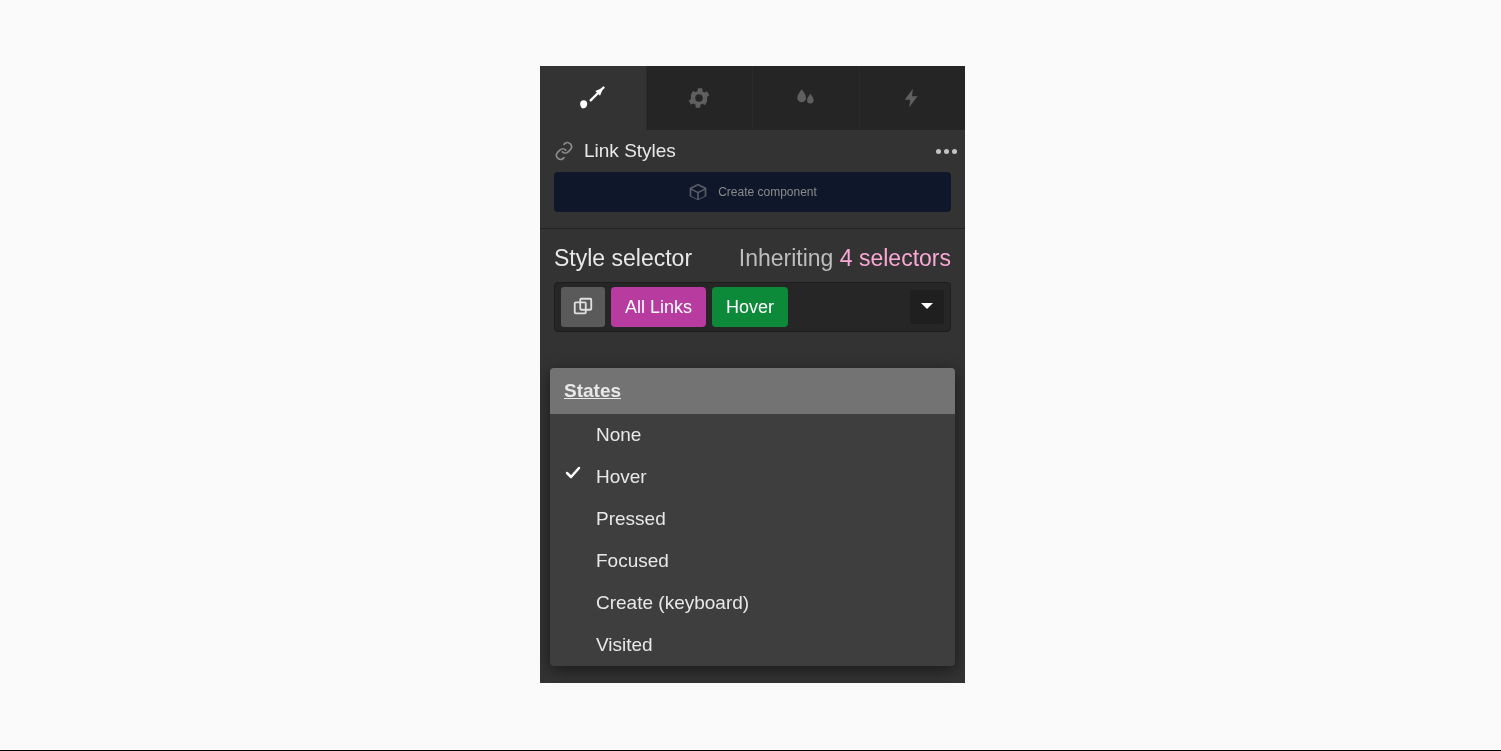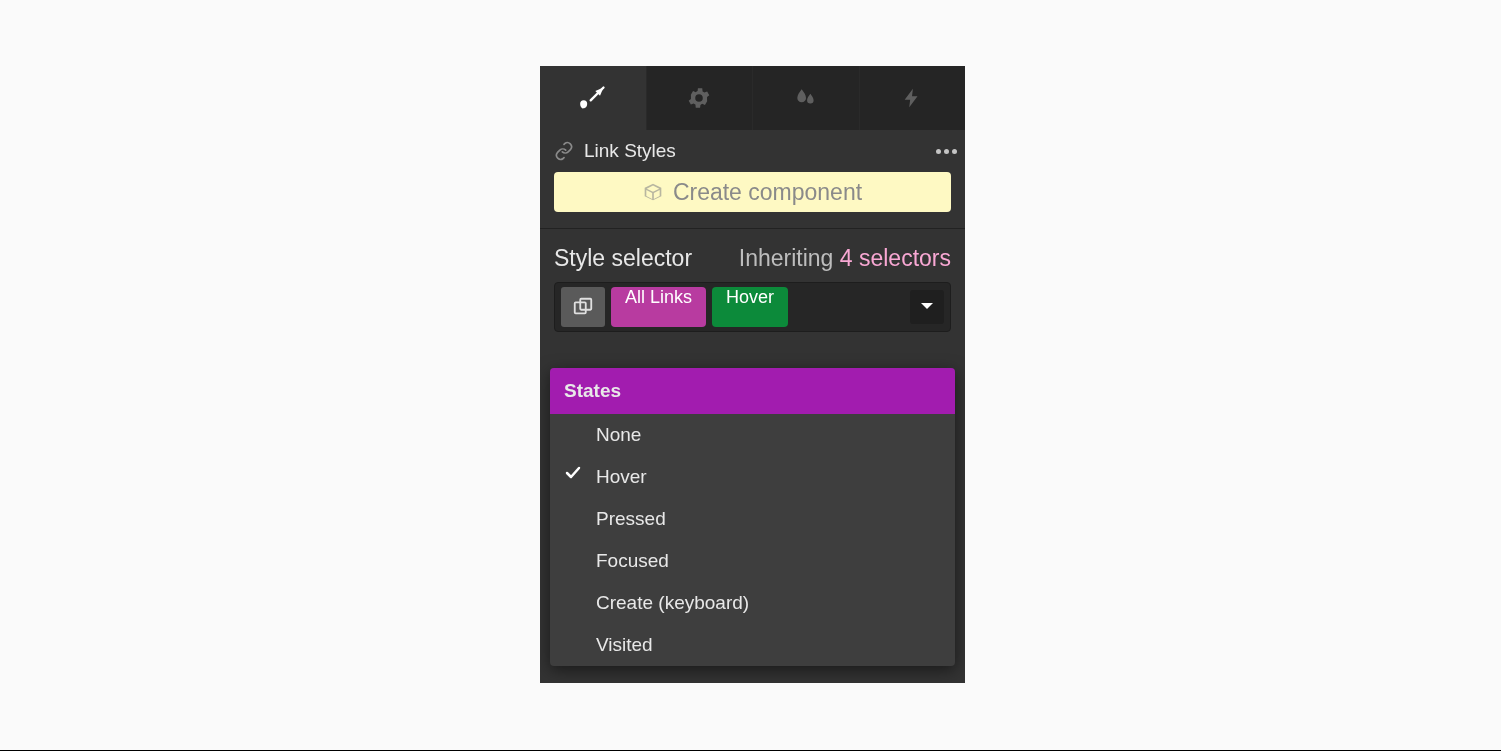--- a/index.html
+++ b/index.html
@@ -67,28 +67,28 @@
     cursor: pointer;
     padding: 6px;
   }
   .more-dots span {
     width: 5px; height: 5px; border-radius: 50%; background: #c4c4c4;
   }
 
   .create-comp {
     margin: 0 14px 16px 14px;
     height: 40px;
-    background: #fef9c3;
+    background: #0f172a;
     border-radius: 4px;
     display: flex;
     align-items: center;
     justify-content: center;
     gap: 10px;
     color: #8a8a8a;
-    font-size: 23px;
+    font-size: 12px;
     cursor: pointer;
   }
   .create-comp svg { opacity: 0.6; }
 
   .divider {
     height: 1px;
     background: #222;
     margin-bottom: 10px;
   }
 
@@ -120,20 +120,21 @@
     background: #5a5a5a;
     border-radius: 3px;
     display: flex; align-items: center; justify-content: center;
     cursor: pointer;
   }
   .chip {
     height: 40px;
     padding: 0 14px;
     border-radius: 4px;
     display: flex;
+    align-items: center;
     font-size: 18px;
     color: #fff;
     cursor: pointer;
   }
   .chip.pink { background: #b83ba0; }
   .chip.green { background: #0c8a3a; }
   .dropdown-caret {
     position: absolute;
     right: 6px;
     width: 34px; height: 34px;
@@ -150,25 +151,26 @@
     left: 10px;
     top: 302px;
     width: 405px;
     background: #3e3e3e;
     border-radius: 4px;
     box-shadow: 0 4px 16px rgba(0,0,0,0.5);
     overflow: hidden;
     z-index: 10;
   }
   .states-title {
-    background: #a21caf;
+    background: #737373;
     padding: 12px 14px;
     font-size: 19px;
     font-weight: 700;
     color: #e8e8e8;
+    text-decoration: underline;
   }
   .state-item {
     display: flex;
     align-items: flex-start;
     padding: 10px 14px;
     font-size: 19px;
     color: #e8e8e8;
     cursor: pointer;
     gap: 14px;
   }

